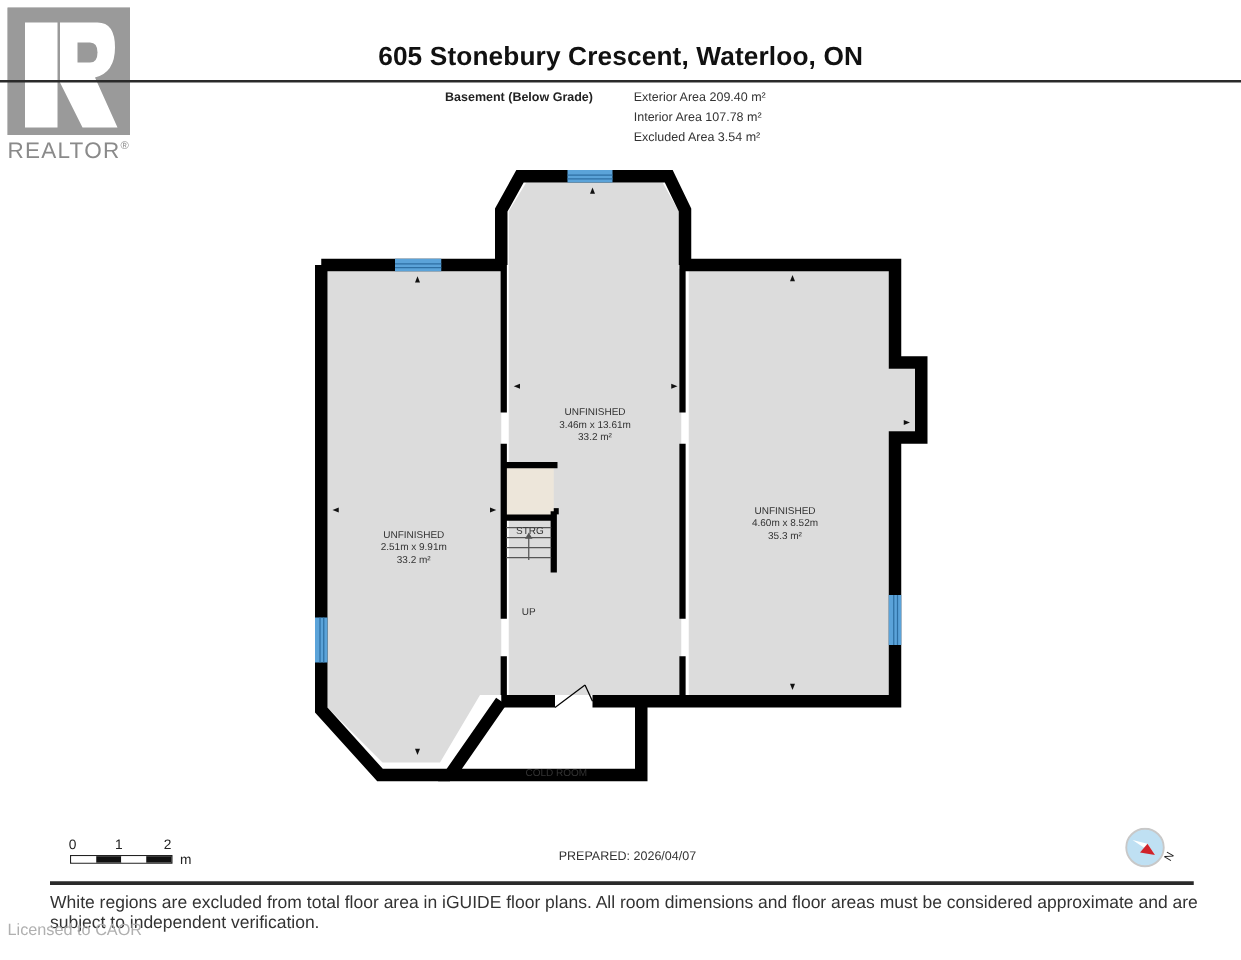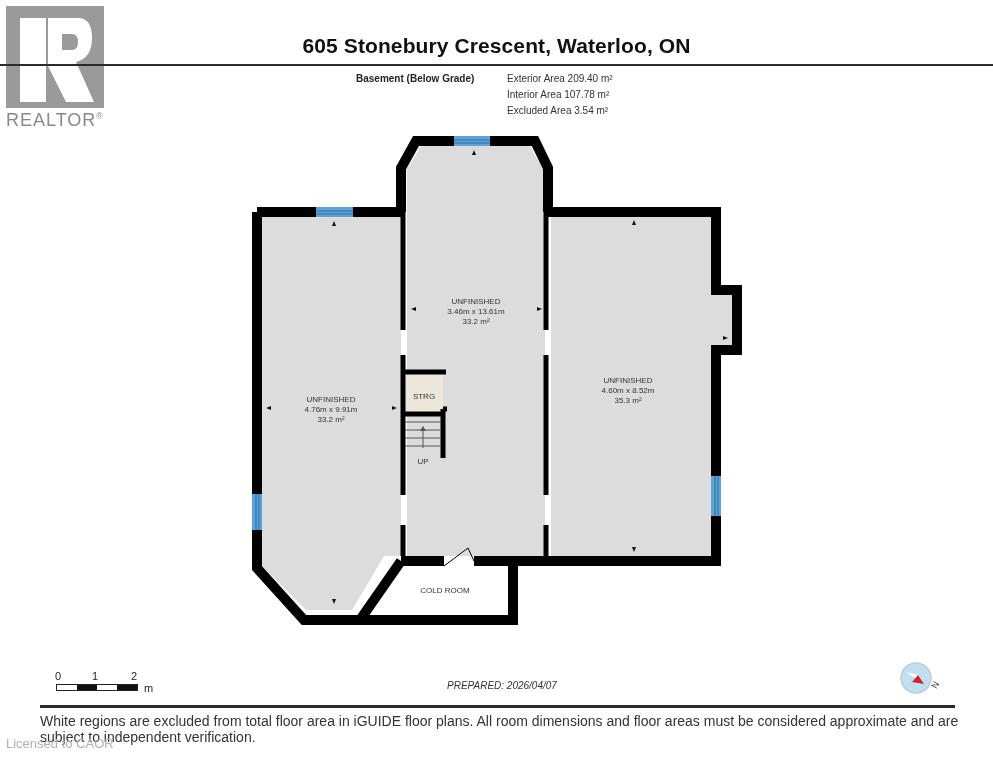--- a/index.html
+++ b/index.html
@@ -4,23 +4,23 @@
 <style>
   html, body { margin:0; padding:0; background:#ffffff; }
   body { width:993px; height:768px; position:relative; overflow:hidden; font-family:"Liberation Sans", sans-serif; color:#1a1a1a; }
   .abs { position:absolute; }
   .title { left:0; width:993px; top:34px; text-align:center; font-size:21px; font-weight:bold; letter-spacing:0.1px; color:#111; }
   .title-rule { left:0; width:993px; top:64px; height:2px; background:#2a2a2a; }
   .summary-label { left:356px; top:73px; font-size:10px; font-weight:bold; color:#222; }
   .summary-line { left:507px; font-size:10px; color:#333; }
   .logo { left:6px; top:6px; width:98px; height:102px; background:#9a9a9a; }
   .realtor { left:6px; top:110px; font-size:18px; color:#8a8a8a; letter-spacing:1px; }
-  .room-label { position:absolute; text-align:center; font-size:8px; line-height:10px; color:#333; }
+  .room-label { position:absolute; text-align:center; font-size:8px; line-height:10px; color:#333;margin-top:28px; }
   .scale-nums { font-size:11px; color:#222; }
-  .prepared { left:447px; top:680px; font-size:10px; color:#333;font-style:italic; }
+  .prepared { left:447px; top:680px; font-size:10px; color:#333; }
   .footer-rule { left:40px; top:705px; width:915px; height:3px; background:#2a2a2a; }
   .disclaimer { left:40px; top:713px; font-size:14px; color:#333; }
   .licensed { left:6px; top:736px; font-size:13px; color:#b0b0b0; }
 </style>
 </head>
 <body>
 
 <div class="abs logo">
   <svg width="98" height="102" viewBox="0 0 98 102">
     <rect x="0" y="0" width="98" height="102" fill="#9a9a9a"></rect>
@@ -121,21 +121,21 @@
       <polygon points="411,309 416,307 416,311"></polygon>
       <polygon points="542,309 537,307 537,311"></polygon>
       <polygon points="634,220 632,225 636,225"></polygon>
       <polygon points="634,552 632,547 636,547"></polygon>
       <polygon points="728,338 723,336 723,340"></polygon>
     </g>
   </svg>
 
   <div class="room-label" style="left:296px;top:395px;width:70px;">
     <div>UNFINISHED</div>
-    <div>4.76m x 9.91m</div>
+    <div>2.51m x 9.91m</div>
     <div>33.2 m²</div>
   </div>
   <div class="room-label" style="left:436px;top:297px;width:80px;">
     <div>UNFINISHED</div>
     <div>3.46m x 13.61m</div>
     <div>33.2 m²</div>
   </div>
   <div class="room-label" style="left:590px;top:376px;width:76px;">
     <div>UNFINISHED</div>
     <div>4.60m x 8.52m</div>

